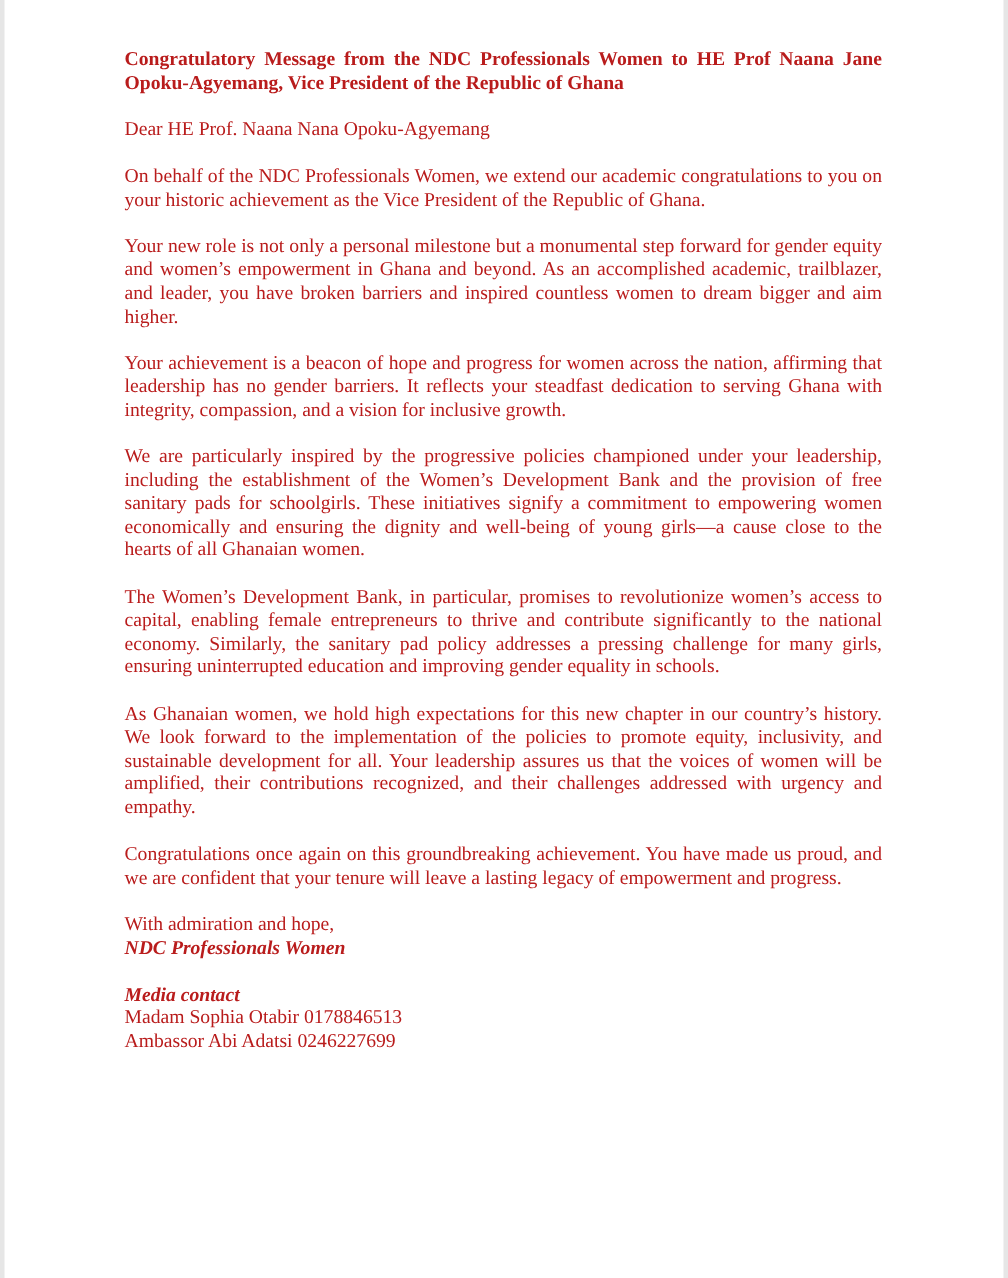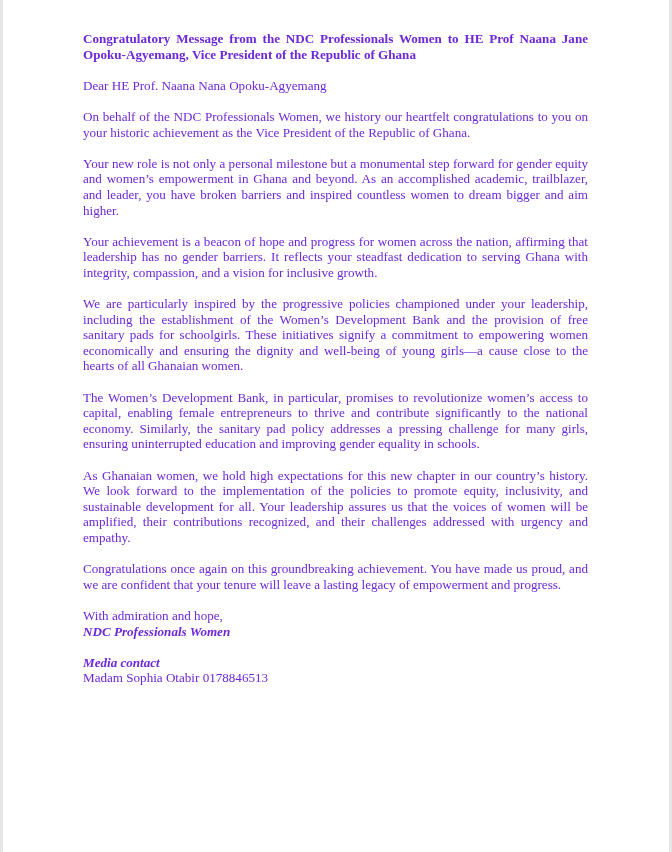--- a/index.html
+++ b/index.html
@@ -22,21 +22,21 @@
       background: #e6e6e6;
     }
     .page {
       position: absolute;
       left: 83px;
       top: 31px;
       width: 505px;
       font-family: "Liberation Serif", serif;
       font-size: 13.1px;
       line-height: 15.6px;
-      color: #6d28d9;
+      color: #b91c1c;
     }
     .title {
       font-weight: bold;
       text-align: justify;
       text-align-last: left;
       margin: 0 0 15.6px 0;
     }
     .line { display: block; }
     p {
       margin: 0 0 15.6px 0;
@@ -52,31 +52,32 @@
 <div class="edge-right"></div>
 
 <div class="page">
 
   <div class="title">Congratulatory Message from the NDC Professionals Women to HE Prof Naana Jane Opoku-Agyemang, Vice President of the Republic of Ghana</div>
 
   <div class="block">
     <span class="line">Dear HE Prof. Naana Nana Opoku-Agyemang</span>
   </div>
 
-  <p>On behalf of the NDC Professionals Women, we history our heartfelt congratulations to you on your historic achievement as the Vice President of the Republic of Ghana.</p>
+  <p>On behalf of the NDC Professionals Women, we extend our academic congratulations to you on your historic achievement as the Vice President of the Republic of Ghana.</p>
   <p>Your new role is not only a personal milestone but a monumental step forward for gender equity and women’s empowerment in Ghana and beyond. As an accomplished academic, trailblazer, and leader, you have broken barriers and inspired countless women to dream bigger and aim higher.</p>
   <p>Your achievement is a beacon of hope and progress for women across the nation, affirming that leadership has no gender barriers. It reflects your steadfast dedication to serving Ghana with integrity, compassion, and a vision for inclusive growth.</p>
   <p>We are particularly inspired by the progressive policies championed under your leadership, including the establishment of the Women’s Development Bank and the provision of free sanitary pads for schoolgirls. These initiatives signify a commitment to empowering women economically and ensuring the dignity and well-being of young girls—a cause close to the hearts of all Ghanaian women.</p>
   <p>The Women’s Development Bank, in particular, promises to revolutionize women’s access to capital, enabling female entrepreneurs to thrive and contribute significantly to the national economy. Similarly, the sanitary pad policy addresses a pressing challenge for many girls, ensuring uninterrupted education and improving gender equality in schools.</p>
   <p>As Ghanaian women, we hold high expectations for this new chapter in our country’s history. We look forward to the implementation of the policies to promote equity, inclusivity, and sustainable development for all. Your leadership assures us that the voices of women will be amplified, their contributions recognized, and their challenges addressed with urgency and empathy.</p>
   <p>Congratulations once again on this groundbreaking achievement. You have made us proud, and we are confident that your tenure will leave a lasting legacy of empowerment and progress.</p>
 
   <div class="block">
     <span class="line">With admiration and hope,</span>
     <span class="line bold">NDC Professionals Women</span>
   </div>
 
   <div class="block">
     <span class="line bold">Media contact</span>
     <span class="line">Madam Sophia Otabir 0178846513</span>
+    <span class="line">Ambassor Abi Adatsi 0246227699</span>
   </div>
 
 </div>
 
 </body></html>

